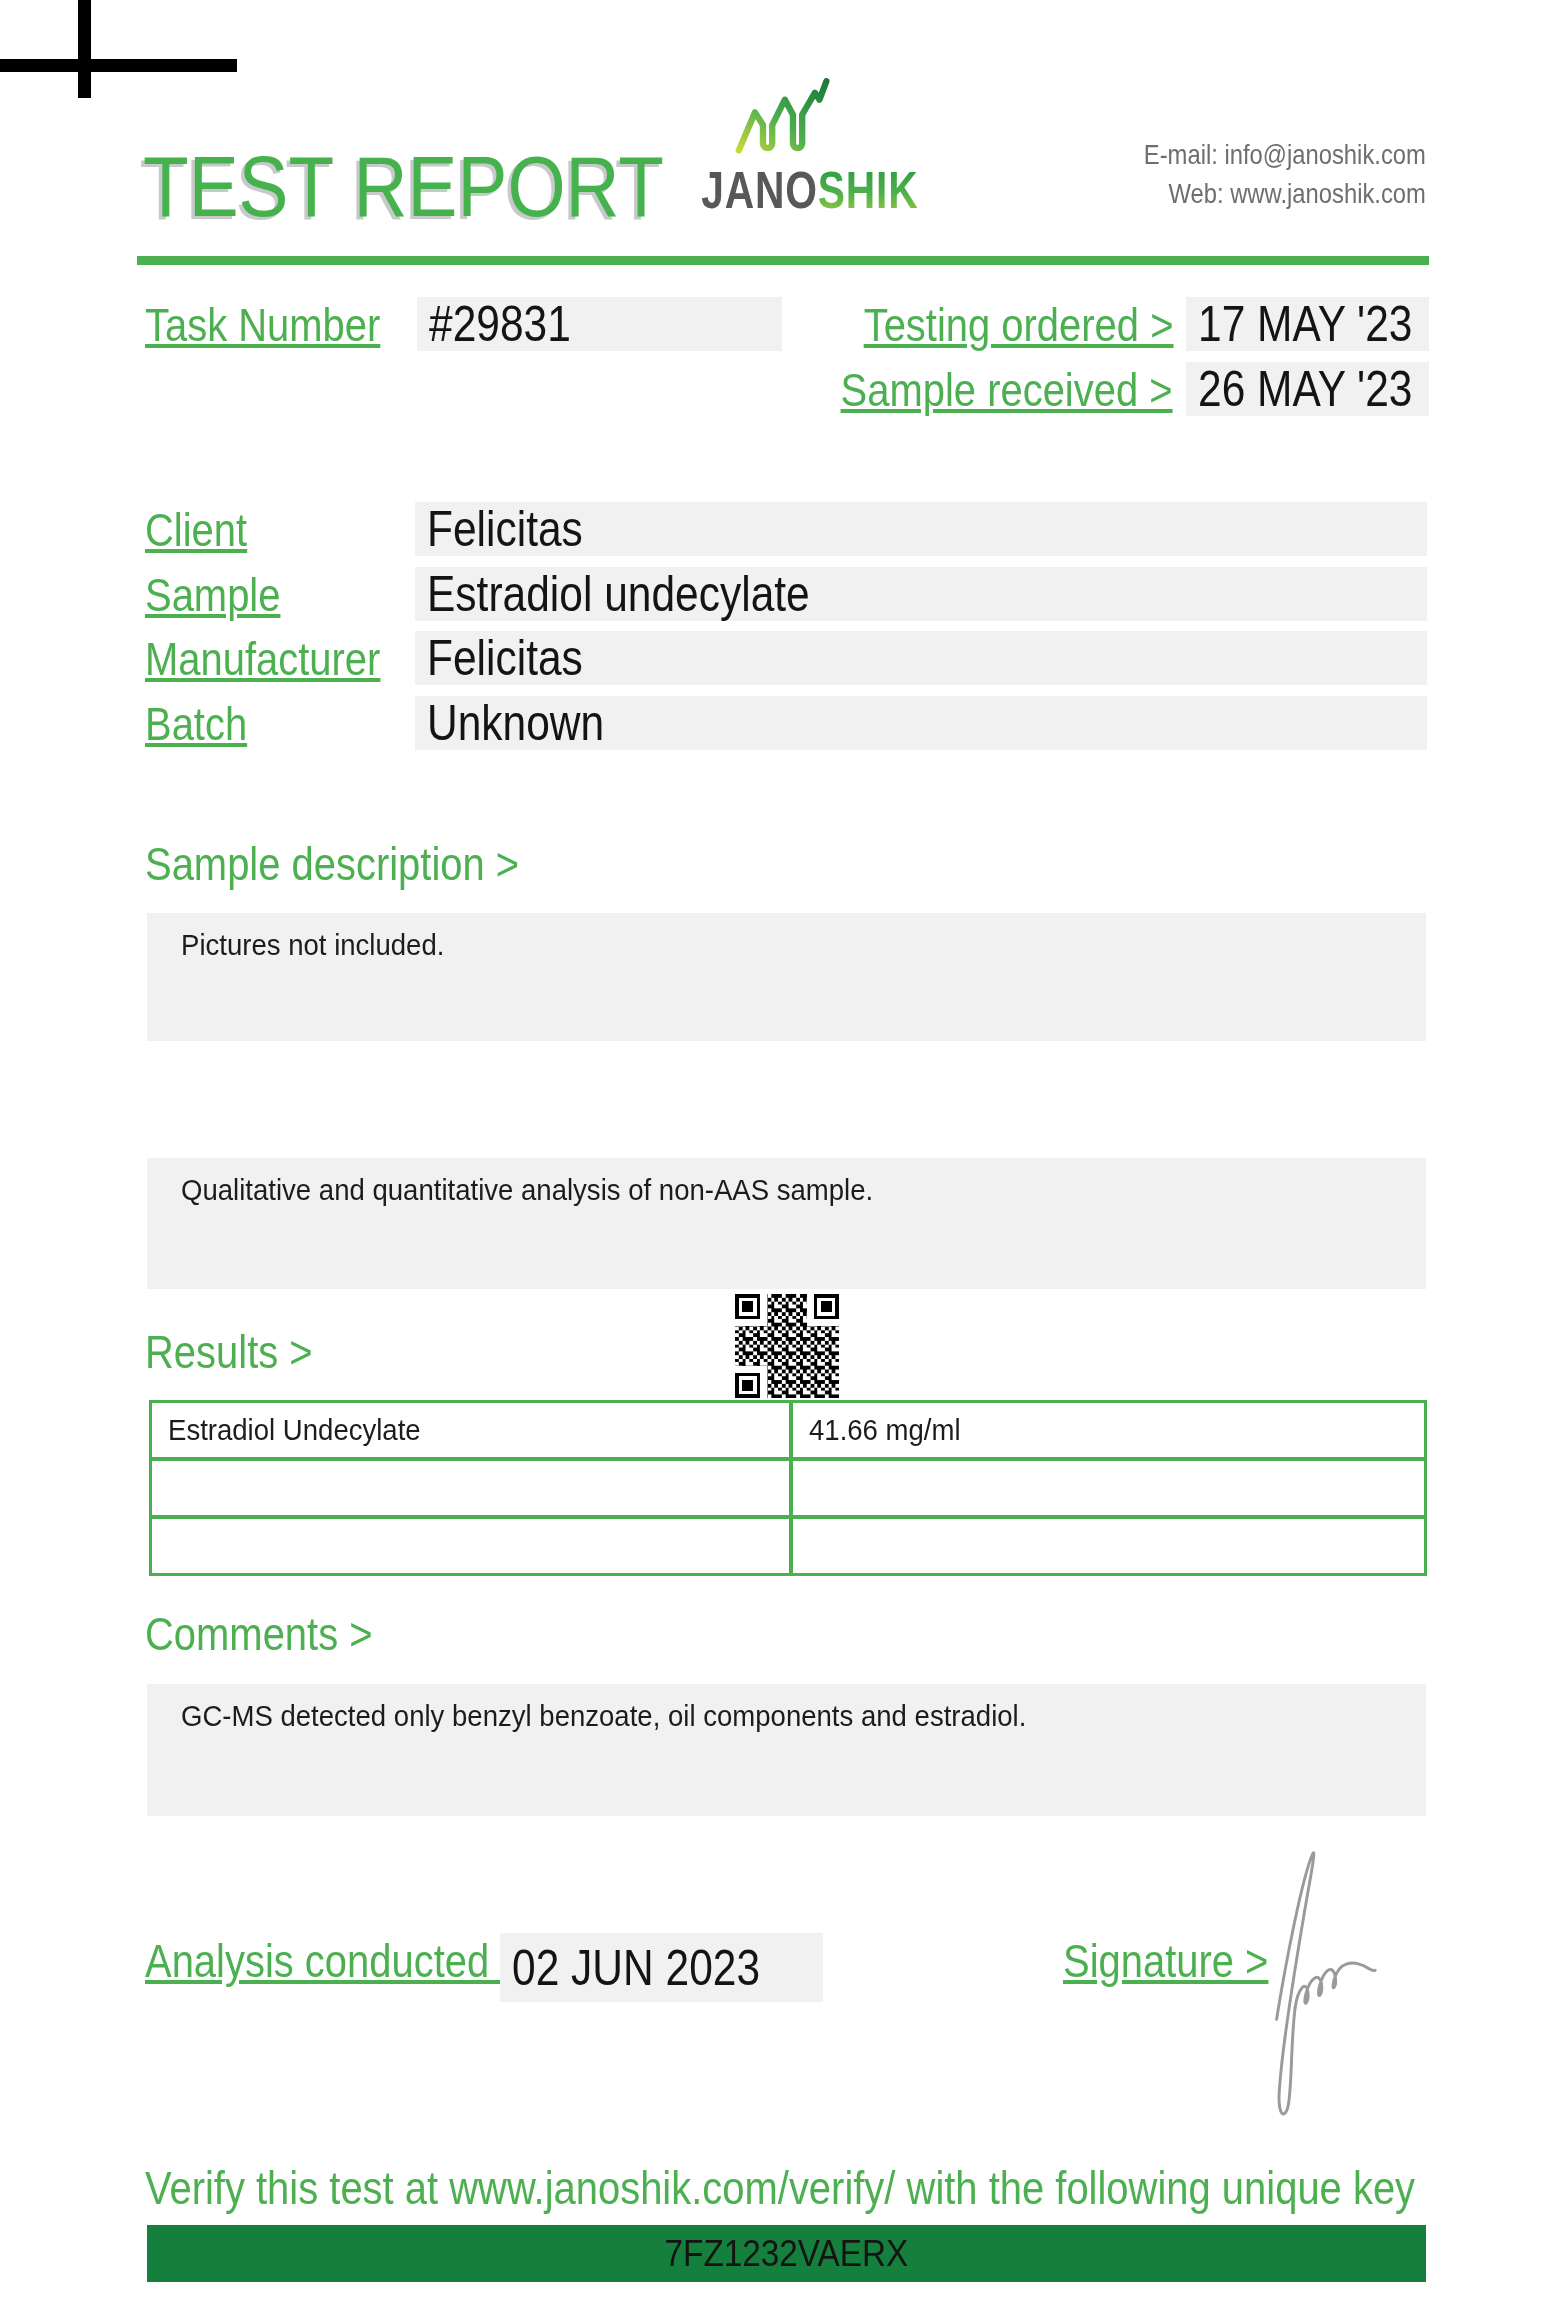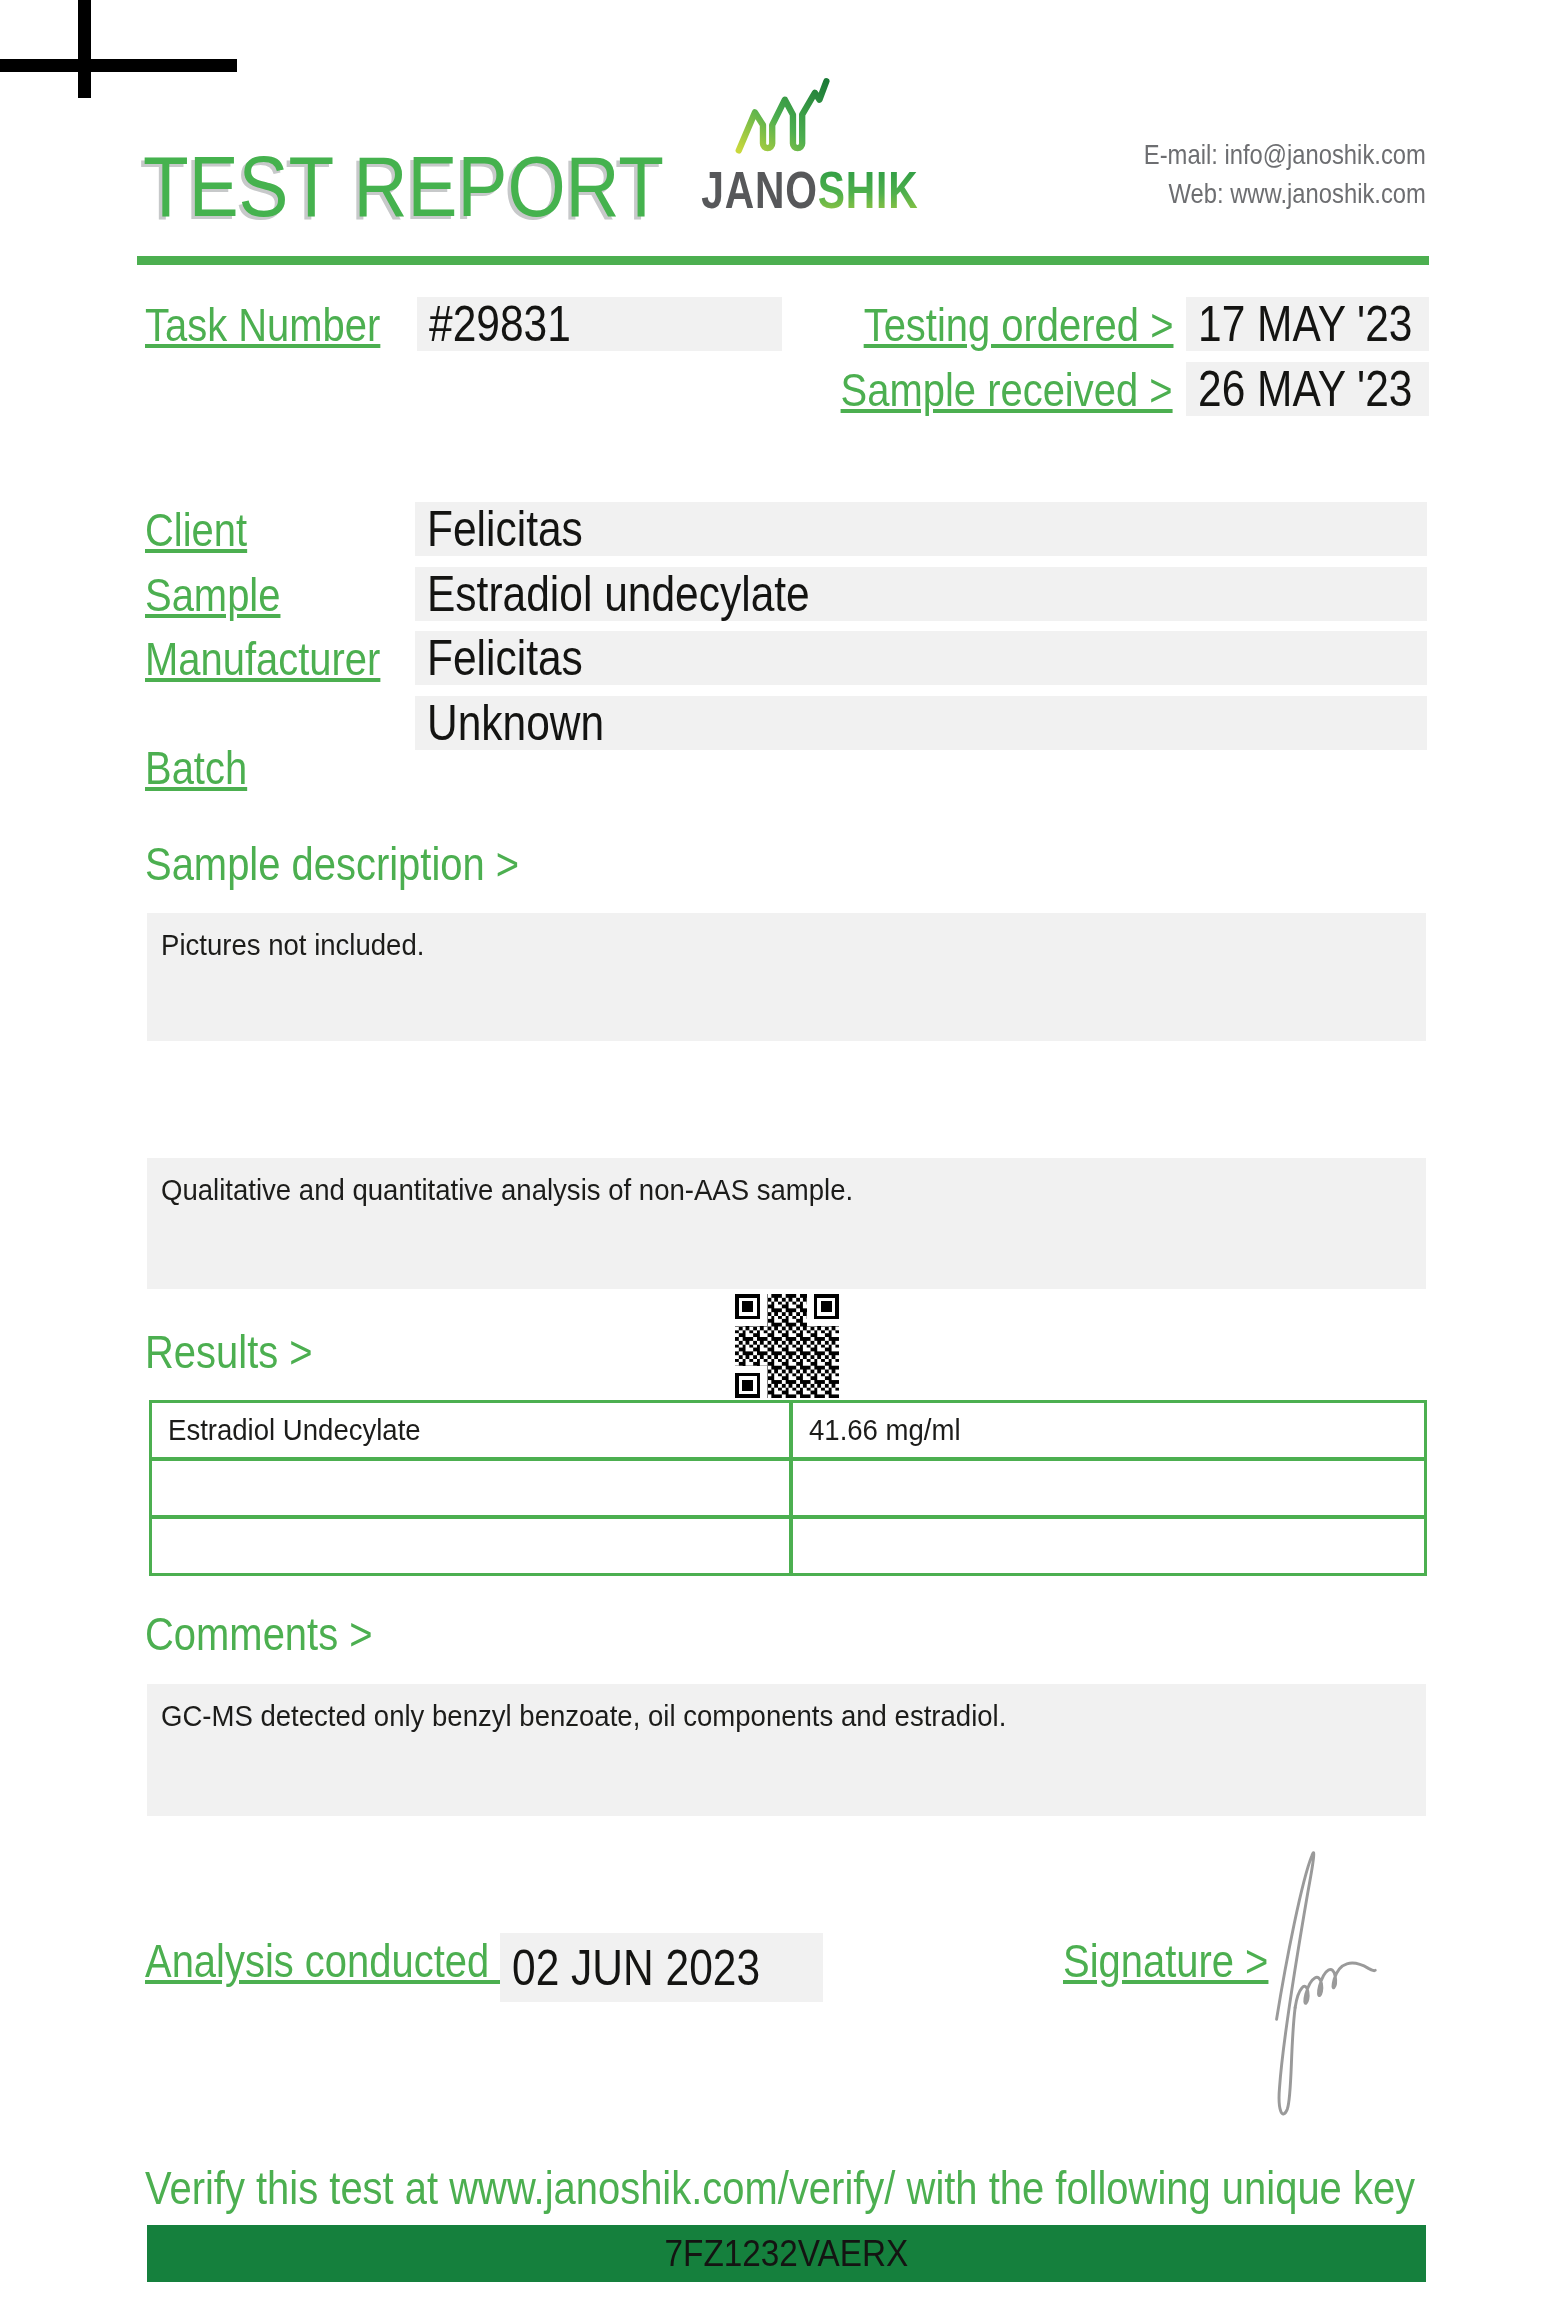--- a/index.html
+++ b/index.html
@@ -38,21 +38,21 @@
   .lbl-left{left:145px;}
   .lbl-right{right:395px;text-align:right;}
   .box-task{left:417px;width:365px;}
   .box-date{left:1186px;width:243px;}
 
   .d-label{left:145px;height:54px;}
   .d-box{left:415px;width:1012px;height:54px;}
 
   .section-head{left:145px;font-size:47px;line-height:49px;color:#4caf50;}
   .section-box{left:147px;width:1279px;background:#f1f1f1;}
-  .section-body{font-size:29px;line-height:35px;color:#1c1c1a;padding:14.7px 0 0 13.7px;}
+  .section-body{font-size:29px;line-height:35px;color:#1c1c1a;padding:14.7px 0 0 13.7px;margin-left:20px;}
 
   .qr{left:735px;top:1294px;}
 
   .results-table{left:149px;top:1400px;width:1272px;border:3.9px solid #4caf50;background:#4caf50;
                  display:grid;grid-template-columns:637px 1fr;grid-auto-rows:54px;gap:3.9px;}
   .cell{background:#ffffff;font-size:29px;line-height:54px;padding-left:15.7px;white-space:nowrap;overflow:hidden;}
 
   .footer-label{left:145px;top:1933px;height:55px;}
   .footer-box{left:500px;top:1933px;width:323px;height:69px;}
   .sig-label{left:1063px;top:1933px;height:55px;}
@@ -125,21 +125,21 @@
     </div>
   <div class="abs field d-box vcenter" style="top:567px;">
     <span class="fieldtext"><span class="cond">Estradiol undecylate</span></span>
   </div>
   <div class="abs glabel d-label vcenter" style="top:631px;">
       <span class="cond">Manufacturer</span>
     </div>
   <div class="abs field d-box vcenter" style="top:631px;">
     <span class="fieldtext"><span class="cond">Felicitas</span></span>
   </div>
-  <div class="abs glabel d-label vcenter" style="top:696px;margin-top:44px;">
+  <div class="abs glabel d-label vcenter" style="top:696px;">
       <span class="cond">Batch</span>
     </div>
   <div class="abs field d-box vcenter" style="top:696px;">
     <span class="fieldtext"><span class="cond">Unknown</span></span>
   </div>
 
   <div class="abs section-head" style="top:839px;"><span class="cond">Sample description &gt;</span></div>
   <div class="abs section-box" style="top:913px;height:128px;">
     <div class="section-body"><span class="cond" style="transform:scaleX(.95);">Pictures not included.</span></div>
   </div>

